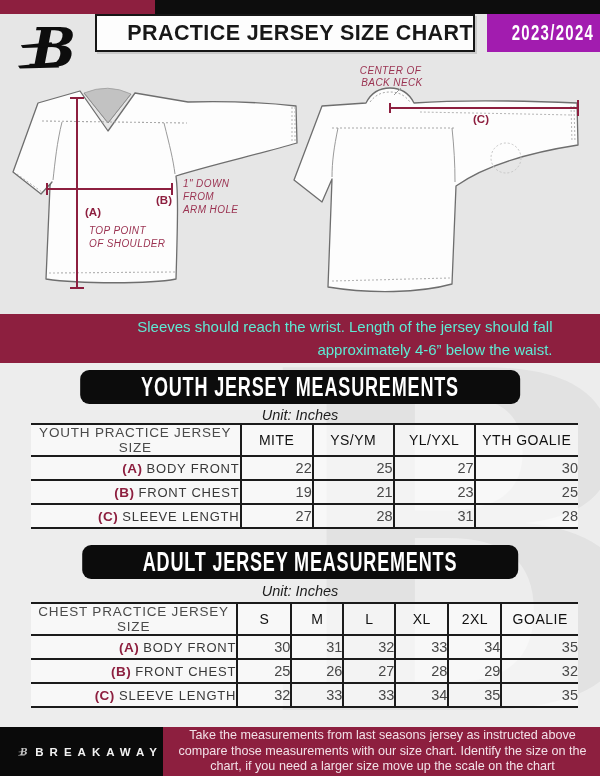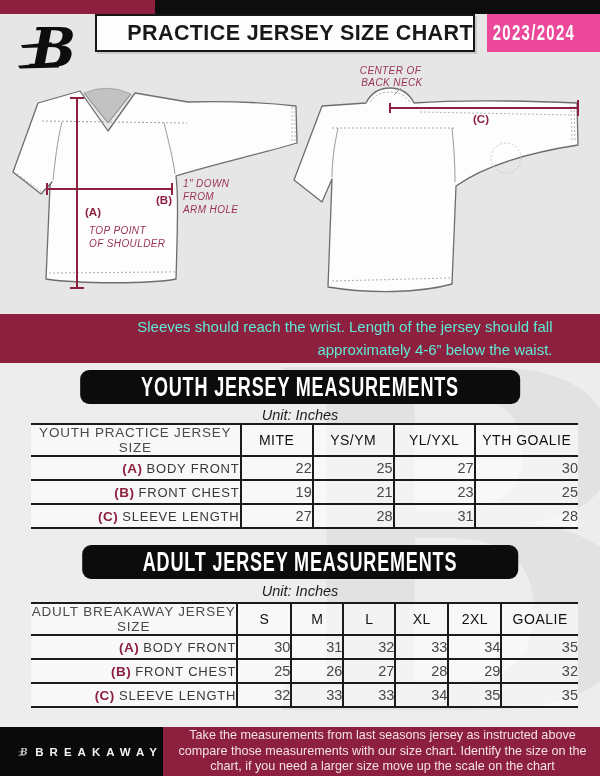--- a/index.html
+++ b/index.html
@@ -11,22 +11,22 @@
   .top-strip .maroon { width:155px; height:14px; background:#8D1F3F; }
   .top-strip .black  { flex:1; height:14px; background:#0d0d0d; }
 
   
   .gray-band { position:absolute; top:14px; left:0; width:600px; height:300px; background:#E6E6E6; }
   .logo-box { position:absolute; left:18px; top:3px; width:56px; height:60px; }
   .title-box { position:absolute; left:95px; top:0px; width:380px; height:38px;
                background:#fdfdfd; border:2px solid #161616; box-shadow:2px 2px 0 rgba(0,0,0,0.12);
                display:flex; align-items:center; justify-content:flex-end; }
   .title-box span { font-size:21.5px; font-weight:800; color:#181818; letter-spacing:.4px; white-space:nowrap; }
-  .season-badge { position:absolute; left:487px; top:0px; width:113px; height:38px; background:#ec4899;
-                  display:flex; align-items:center; justify-content:flex-start; }
+  .season-badge { position:absolute; left:487px; top:0px; width:113px; height:38px; background:#a21caf;
+                  display:flex; align-items:center; justify-content:flex-end; }
   .season-badge span { color:#fff; font-weight:bold; font-size:17px; letter-spacing:1.5px;
                        transform:scale(.88,1.3); white-space:nowrap; }
   .diagram-svg { position:absolute; left:0; top:48px; width:600px; height:252px; }
 
   
   .banner { position:absolute; top:314px; left:0; width:600px; height:49px; background:#8D1F3F;
             display:flex; align-items:center; justify-content:center; }
   .banner div { max-width:505px; text-align:right; color:#5eead4; font-size:15px; line-height:1.5; }
 
   
@@ -235,21 +235,21 @@
         <col style="width:37.7%">
           <col style="width:9.9%">
           <col style="width:9.5%">
           <col style="width:9.5%">
         <col style="width:9.7%">
           <col style="width:9.7%">
           <col style="width:14%">
       </colgroup>
       <tbody>
           <tr>
-        <th class="first">ADULT BREAKAWAY JERSEY SIZE</th>
+        <th class="first">CHEST PRACTICE JERSEY SIZE</th>
         <th>S</th>
         <th>M</th>
         <th>L</th>
         <th>XL</th>
         <th>2XL</th>
         <th>GOALIE</th>
       </tr>
       <tr>
         <td class="label-cell">
           <span class="key">(A)</span>

